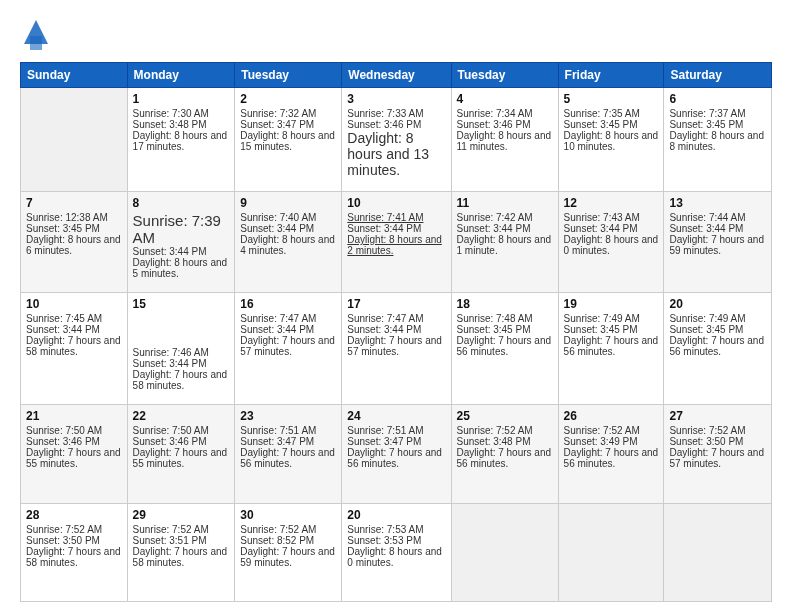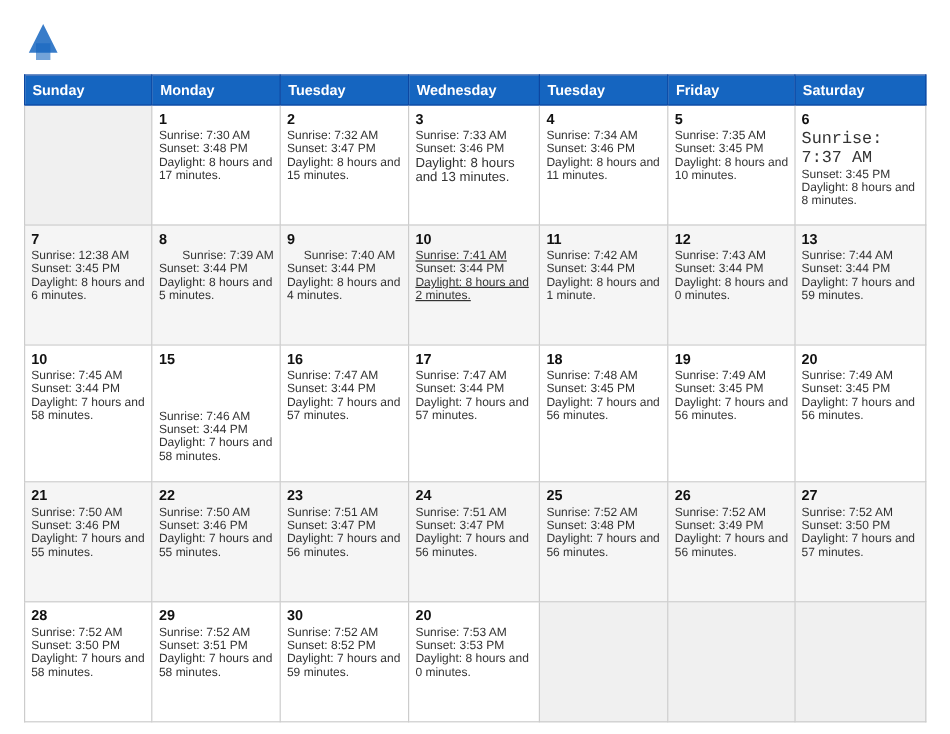--- a/index.html
+++ b/index.html
@@ -133,57 +133,57 @@
             <td>
               <span class="day-num">2</span>
               <span style="display: block; font-size: 10px;">Sunrise: 7:32 AM</span>
               <span style="display: block; font-size: 10px;">Sunset: 3:47 PM</span>
               <span style="display: block; font-size: 10px;">Daylight: 8 hours and 15 minutes.</span>
             </td>
             <td>
               <span class="day-num">3</span>
               <span style="display: block; font-size: 10px;">Sunrise: 7:33 AM</span>
               <span style="display: block; font-size: 10px;">Sunset: 3:46 PM</span>
-              <span style="display: block; font-size: 11px;">Daylight: 8 hours and 13 minutes.</span>
+              <span style="display: block; font-size: 14px;">Daylight: 8 hours and 13 minutes.</span>
             </td>
             <td>
               <span class="day-num">4</span>
               <span style="display: block; font-size: 10px;">Sunrise: 7:34 AM</span>
               <span style="display: block; font-size: 10px;">Sunset: 3:46 PM</span>
               <span style="display: block; font-size: 10px;">Daylight: 8 hours and 11 minutes.</span>
             </td>
             <td>
               <span class="day-num">5</span>
               <span style="display: block; font-size: 10px;">Sunrise: 7:35 AM</span>
               <span style="display: block; font-size: 10px;">Sunset: 3:45 PM</span>
               <span style="display: block; font-size: 10px;">Daylight: 8 hours and 10 minutes.</span>
             </td>
             <td>
               <span class="day-num">6</span>
-              <span style="display: block; font-size: 14px; font-family: Liberation Mono, monospace;">Sunrise: 7:37 AM</span>
+              <span style="display: block; font-size: 10px;">Sunrise: 7:37 AM</span>
               <span style="display: block; font-size: 10px;">Sunset: 3:45 PM</span>
               <span style="display: block; font-size: 10px;">Daylight: 8 hours and 8 minutes.</span>
             </td>
           </tr>
           <tr>
             <td>
               <span class="day-num">7</span>
               <span style="display: block; font-size: 10px;">Sunrise: 12:38 AM</span>
               <span style="display: block; font-size: 10px;">Sunset: 3:45 PM</span>
               <span style="display: block; font-size: 10px;">Daylight: 8 hours and 6 minutes.</span>
             </td>
             <td>
               <span class="day-num">8</span>
-              <span style="display: block; font-size: 10px; text-align: right;">Sunrise: 7:39 AM</span>
+              <span style="display: block; font-size: 15px;">Sunrise: 7:39 AM</span>
               <span style="display: block; font-size: 10px;">Sunset: 3:44 PM</span>
               <span style="display: block; font-size: 10px;">Daylight: 8 hours and 5 minutes.</span>
             </td>
             <td>
               <span class="day-num">9</span>
-              <span style="display: block; font-size: 10px; margin-left: 14px;">Sunrise: 7:40 AM</span>
+              <span style="display: block; font-size: 10px;">Sunrise: 7:40 AM</span>
               <span style="display: block; font-size: 10px;">Sunset: 3:44 PM</span>
               <span style="display: block; font-size: 10px;">Daylight: 8 hours and 4 minutes.</span>
             </td>
             <td>
               <span class="day-num">10</span>
               <span style="display: block; font-size: 10px; text-decoration: underline;">Sunrise: 7:41 AM</span>
               <span style="display: block; font-size: 10px;">Sunset: 3:44 PM</span>
               <span style="display: block; font-size: 10px; text-decoration: underline;">Daylight: 8 hours and 2 minutes.</span>
             </td>
             <td>

